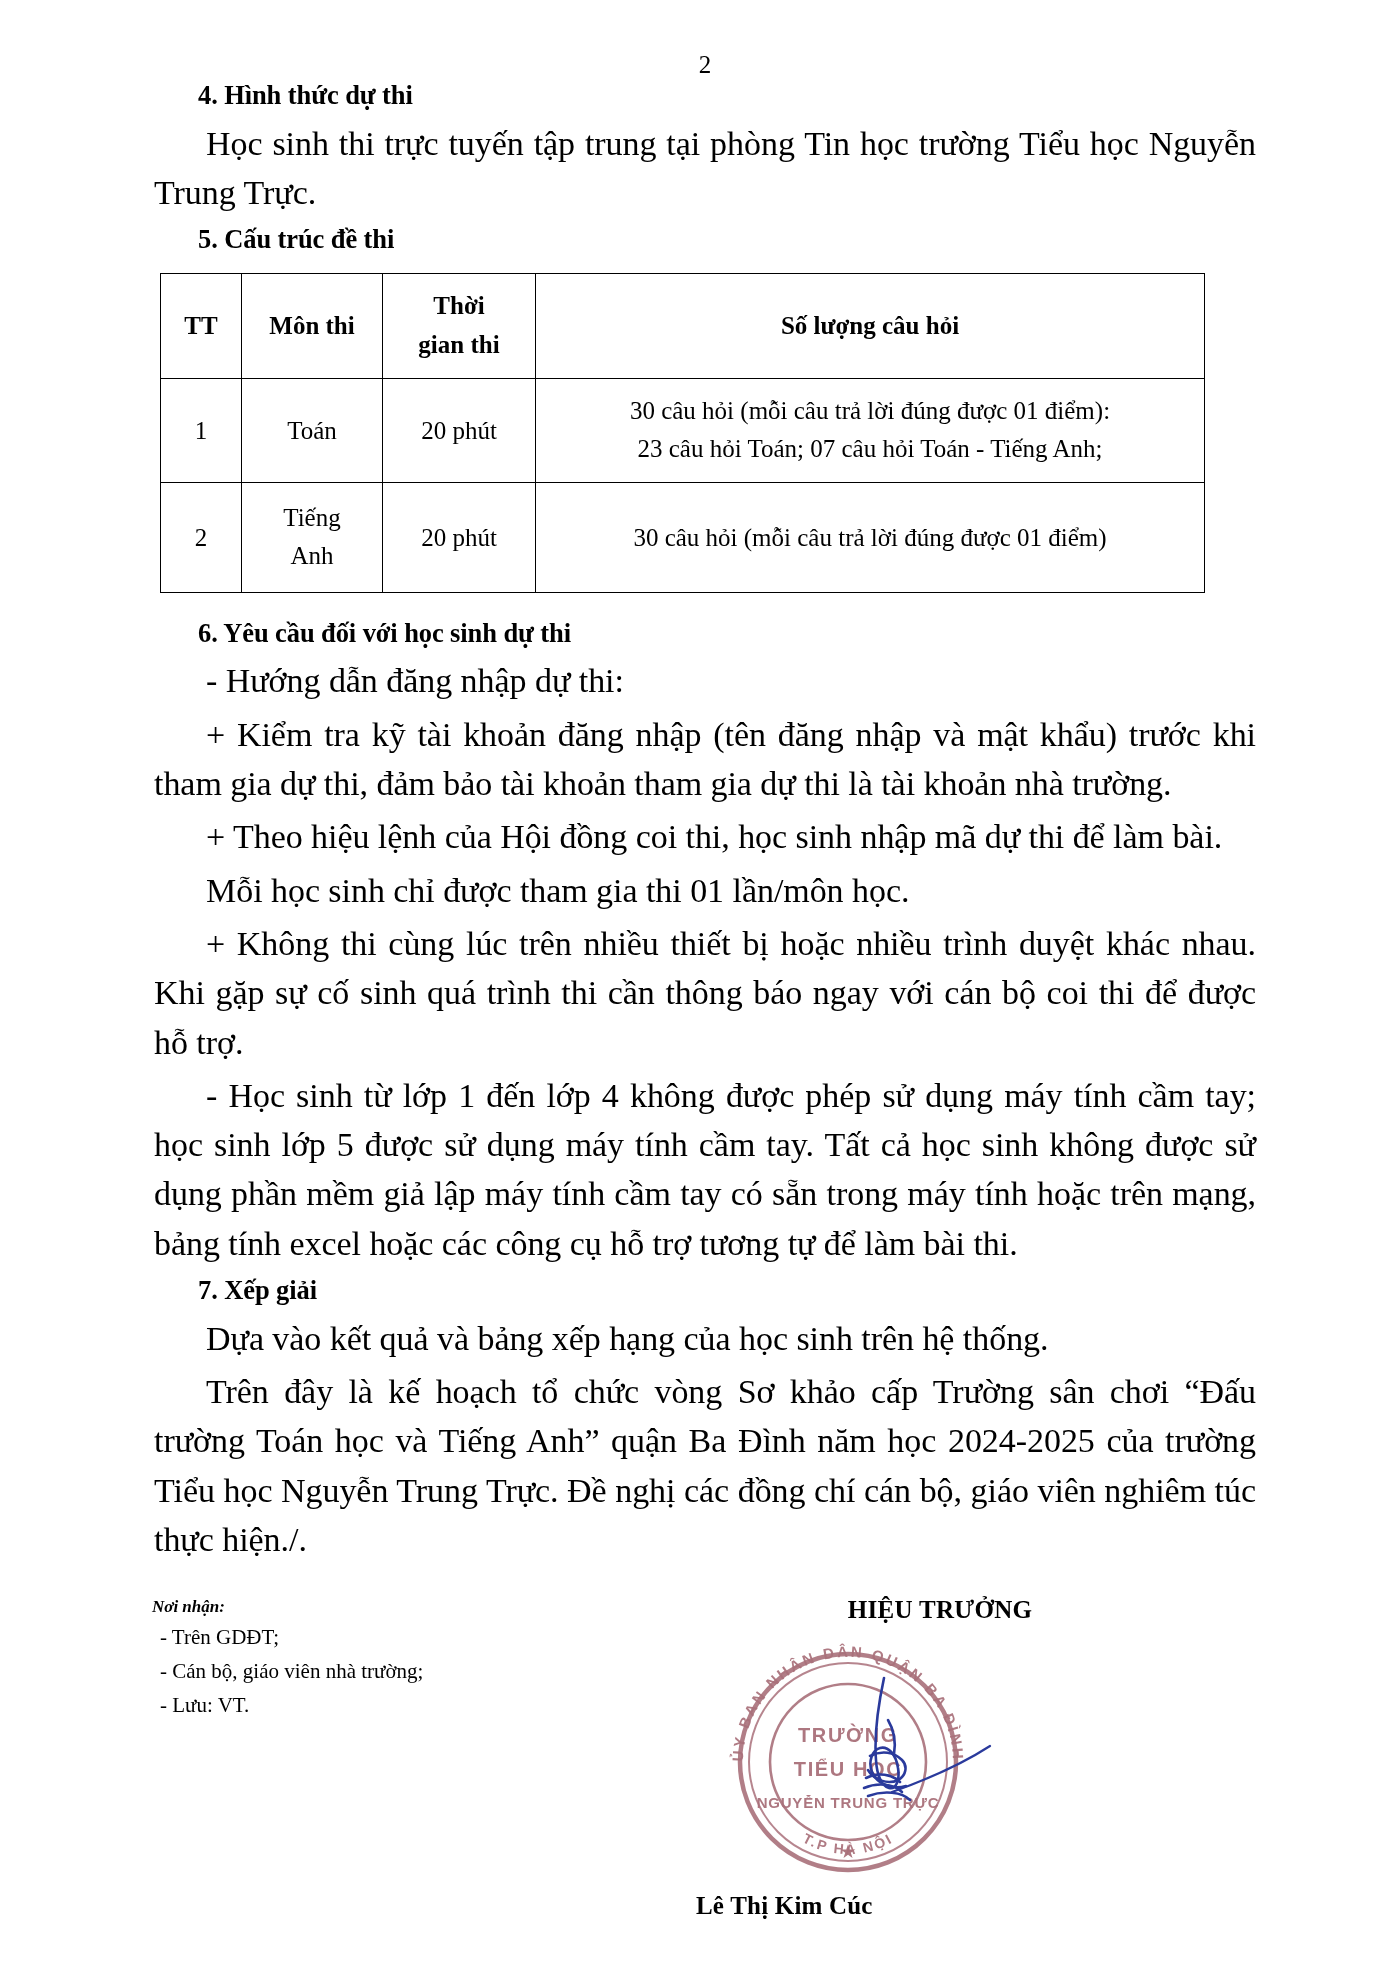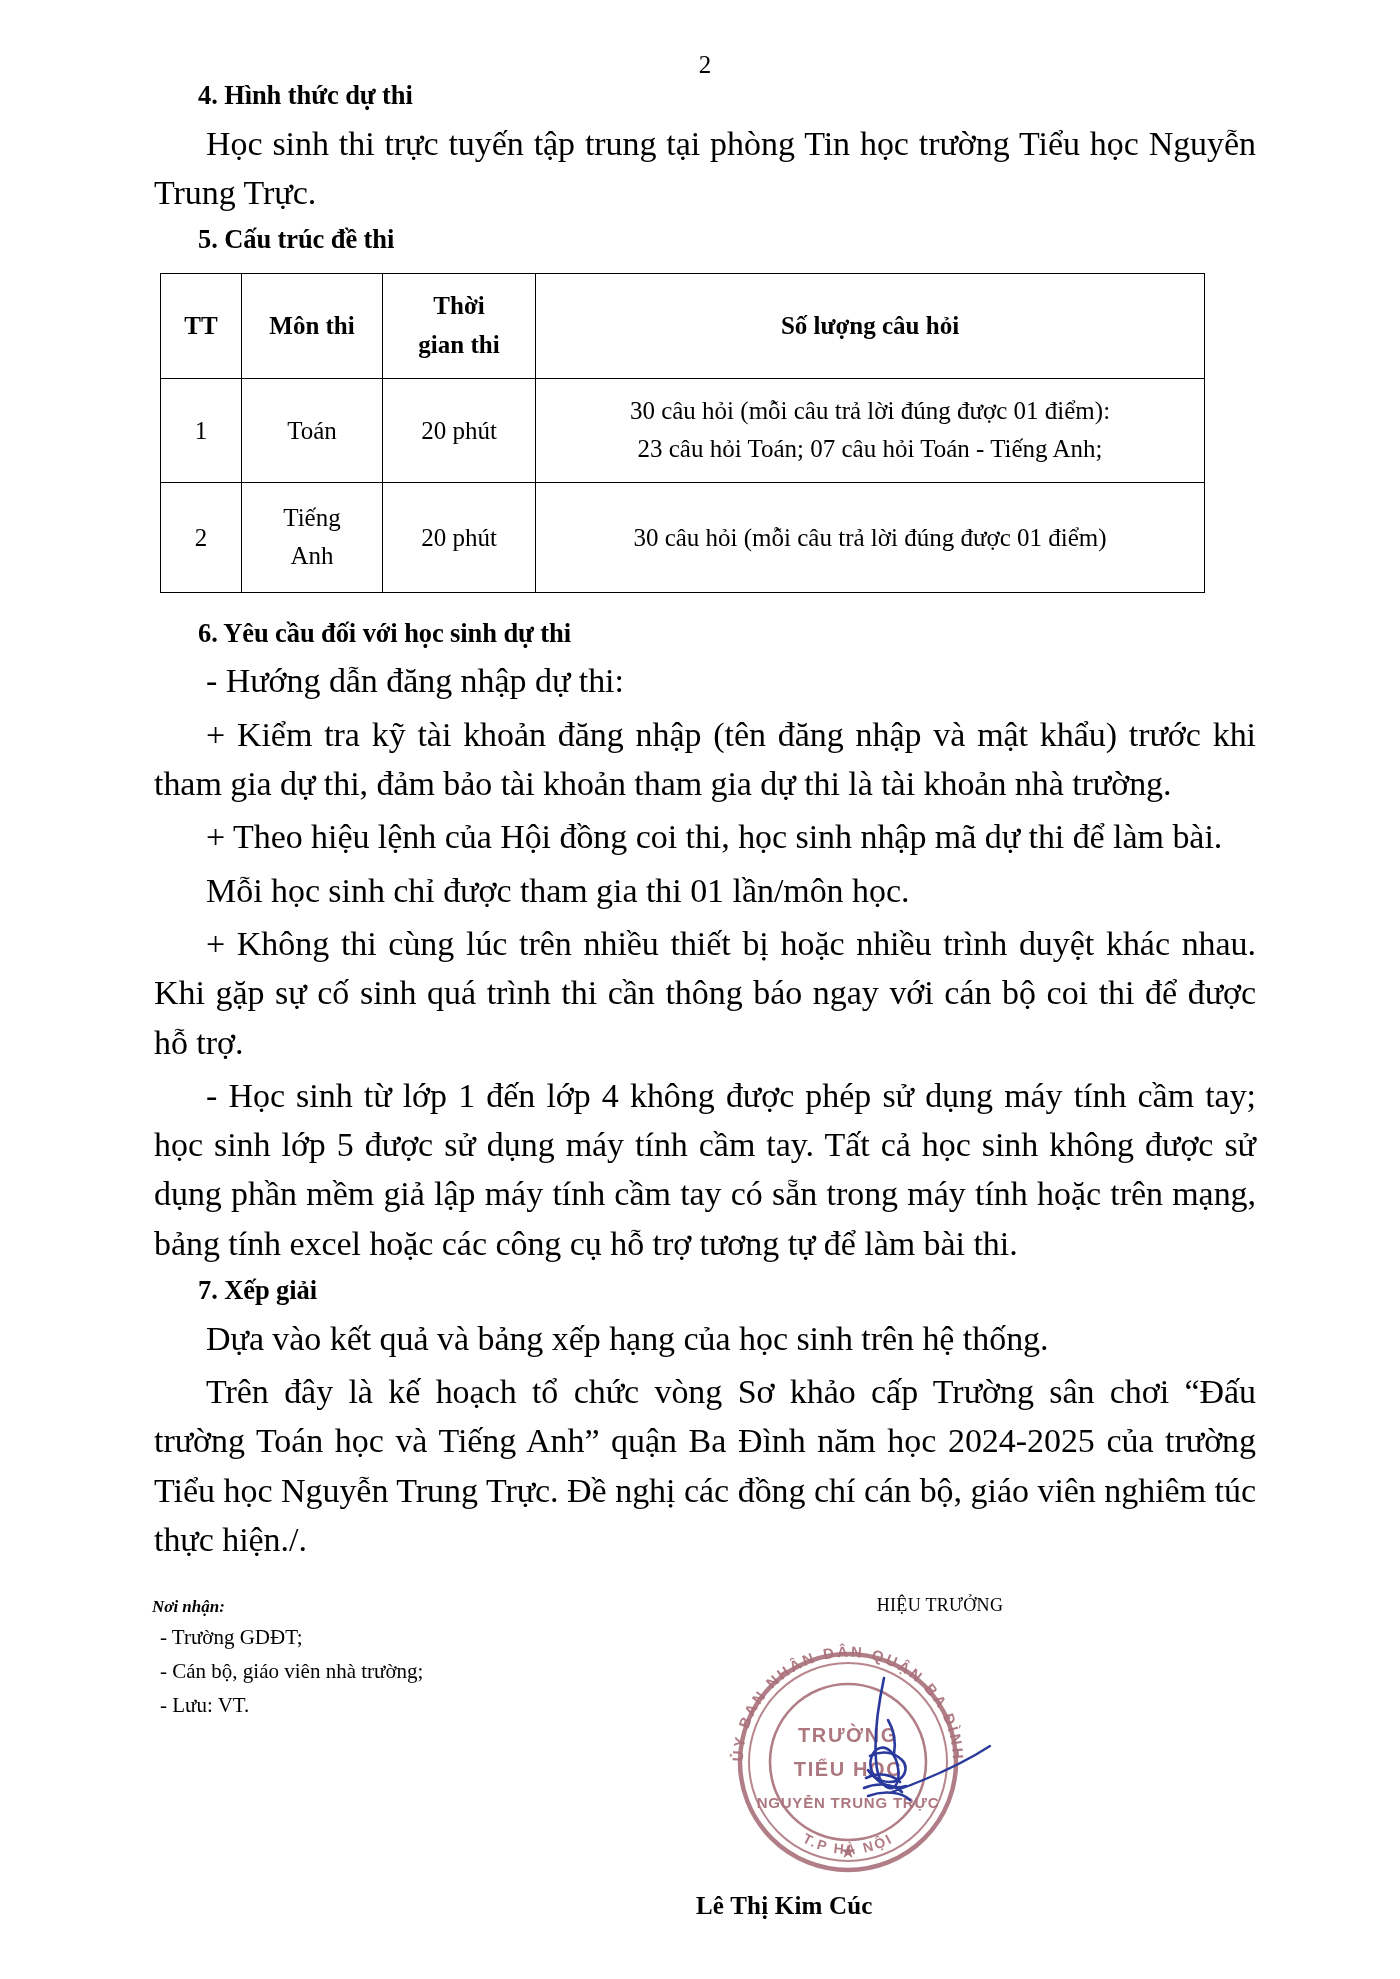--- a/index.html
+++ b/index.html
@@ -130,22 +130,22 @@
   }
 
   .signature {
     position: absolute;
     left: 540px;
     top: 0px;
     width: 520px;
     text-align: center;
   }
   .sig-title {
-    font-size: 18px;
-    font-weight: normal;
+    font-size: 25px;
+    font-weight: bold;
     letter-spacing: 0.3px;
     line-height: 1.3;
     margin: 0;
   }
   .sig-name {
     font-size: 25px;
     font-weight: bold;
     letter-spacing: 0.2px;
     margin: 16px;
     position: absolute;
@@ -226,21 +226,21 @@
     <h2 class="heading">7. Xếp giải</h2>
     <p class="para tight">Dựa vào kết quả và bảng xếp hạng của học sinh trên hệ thống.</p>
     <p class="para">Trên đây là kế hoạch tổ chức vòng Sơ khảo cấp Trường sân chơi “Đấu trường Toán học và Tiếng Anh” quận Ba Đình năm học 2024-2025 của trường Tiểu học Nguyễn Trung Trực. Đề nghị các đồng chí cán bộ, giáo viên nghiêm túc thực hiện./.</p>
 
   </div>
 
   <div class="footer">
 
     <div class="recipients">
       <p class="r-title">Nơi nhận:</p>
-      <p class="r-item">- Trường GDĐT;</p>
+      <p class="r-item">- Trên GDĐT;</p>
       <p class="r-item">- Cán bộ, giáo viên nhà trường;</p>
       <p class="r-item">- Lưu: VT.</p>
     </div>
 
     <div class="signature">
       <p class="sig-title">HIỆU TRƯỞNG</p>
 
       <div class="stamp-wrap">
         <svg class="stamp-svg" width="300" height="250" viewBox="0 0 300 250">
           <defs>

